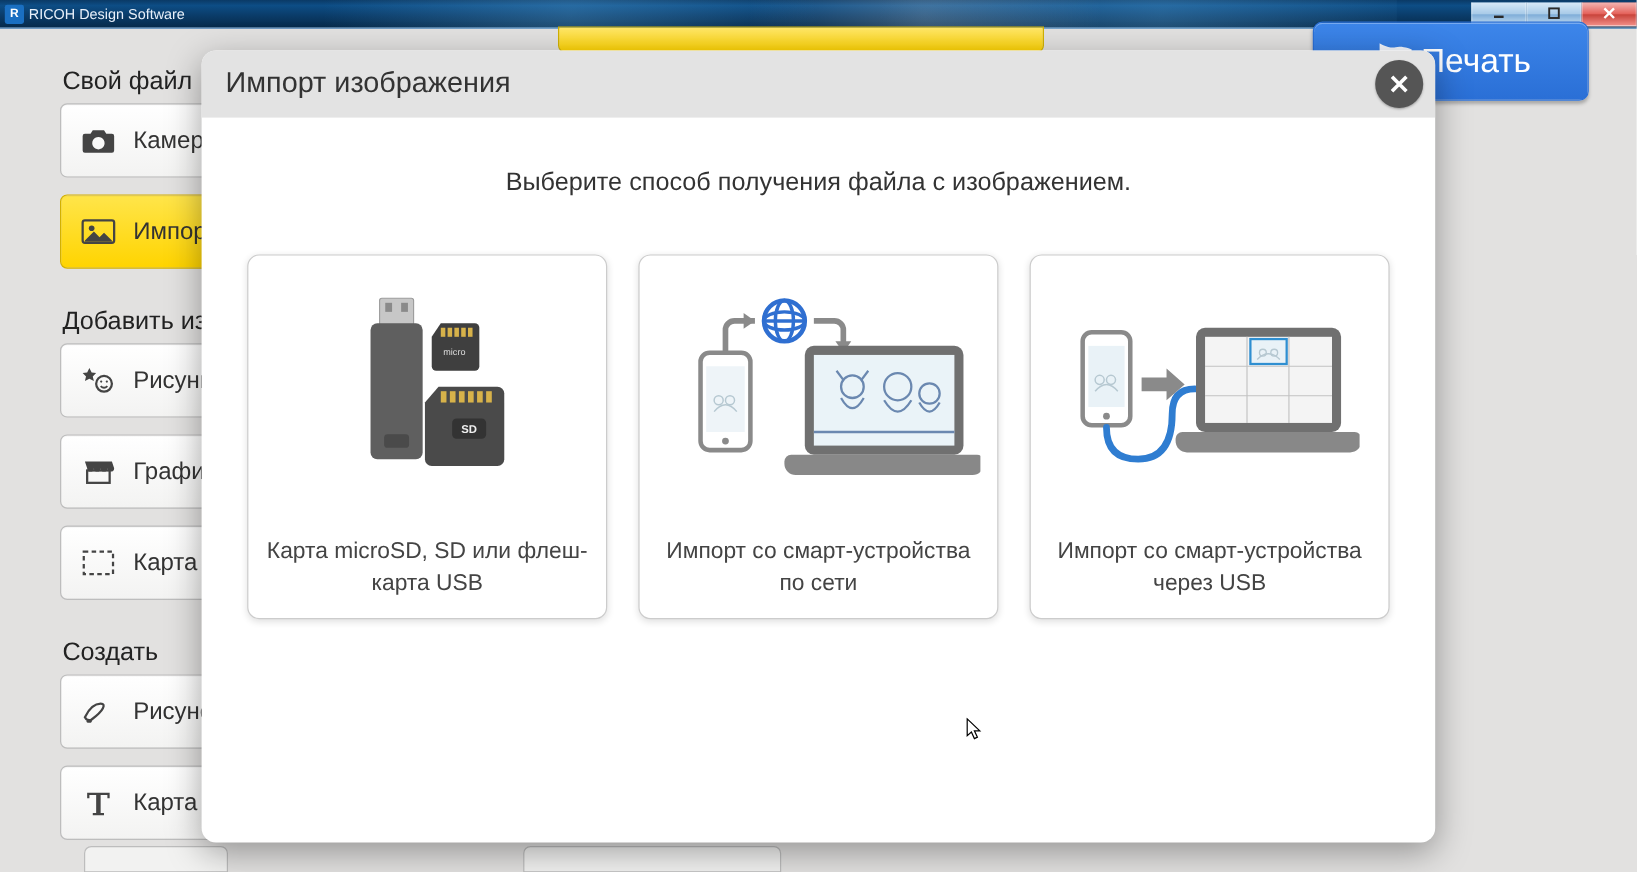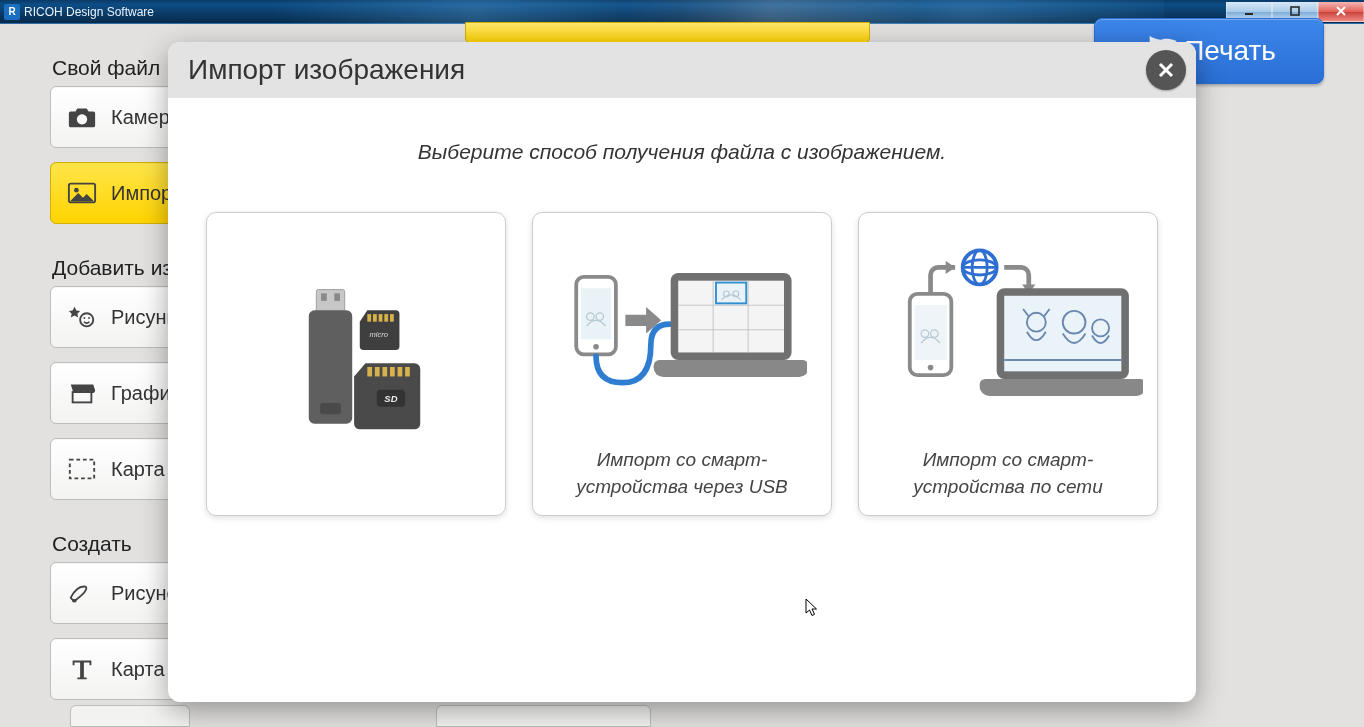--- a/index.html
+++ b/index.html
@@ -94,30 +94,30 @@
   
   .modal {
     position:absolute; left:168px; top:18px; width:1028px; height:660px;
     background:#fff; border-radius:12px;
     box-shadow: 0 8px 28px rgba(0,0,0,.35);
     overflow:hidden;
   }
   .modal-header {
     height:56px; background:#e3e3e3;
     display:flex; align-items:center; padding:0 20px;
-    font-size:28px; color:#333; position:relative;
+    font-size:24px; color:#333; position:relative;
   }
   .modal-close {
     position:absolute; right:10px; top:50%; transform:translateY(-50%);
     width:40px;height:40px;border-radius:50%;
     background:#555; display:flex;align-items:center;justify-content:center;
     box-shadow:0 1px 2px rgba(0,0,0,.3);
   }
   .modal-close svg { width:18px;height:18px;stroke:#fff;stroke-width:3;fill:none; }
-  .modal-body { padding:0 20px;font-style:italic; }
+  .modal-body { padding:0 20px; }
   .modal-instr {
     text-align:center; font-size:21px; color:#333;
     margin:42px 0 48px;
   }
   .cards {
     display:flex; gap:26px; justify-content:center;
   }
   .card {
     width:300px; height:304px;
     border:1px solid #ccc; border-radius:10px;
@@ -305,20 +305,63 @@
                   <rect x="120" y="90" width="5" height="10"></rect>
                   <rect x="128" y="90" width="5" height="10"></rect>
                   <rect x="136" y="90" width="5" height="10"></rect>
                   <rect x="144" y="90" width="5" height="10"></rect>
                   <rect x="152" y="90" width="5" height="10"></rect>
                 </g>
               <rect x="122" y="114" width="30" height="18" rx="4" fill="#333"></rect>
               <text x="137" y="127" font-size="10" fill="#eee" font-weight="bold" text-anchor="middle">SD</text>
             </svg>
           </div>
+          <div class="caption">Карта microSD, SD или флеш-карта USB</div>
+        </div>
+
+        <div class="card">
+          <div class="illus">
+            <svg viewBox="0 0 280 180" width="270" height="170">
+
+              <circle cx="110" cy="28" r="18" fill="#fff" stroke="#2f6fd1" stroke-width="4"></circle>
+              <ellipse cx="110" cy="28" rx="18" ry="8" fill="none" stroke="#2f6fd1" stroke-width="3"></ellipse>
+              <ellipse cx="110" cy="28" rx="8" ry="18" fill="none" stroke="#2f6fd1" stroke-width="3"></ellipse>
+              <line x1="92" y1="28" x2="128" y2="28" stroke="#2f6fd1" stroke-width="3"></line>
+
+              <path d="M58 56 v-20 a8 8 0 0 1 8-8 h18" fill="none" stroke="#8a8a8a" stroke-width="5"></path>
+              <path d="M84 28 l-10 -7 v14 Z" fill="#8a8a8a"></path>
+              <path d="M136 28 h18 a8 8 0 0 1 8 8 v20" fill="none" stroke="#8a8a8a" stroke-width="5"></path>
+              <path d="M162 56 l-7 -10 h14 Z" fill="#8a8a8a"></path>
+
+              <rect x="36" y="56" width="44" height="86" rx="8" fill="#fff" stroke="#8a8a8a" stroke-width="4"></rect>
+              <rect x="41" y="68" width="34" height="58" fill="#eef4f8"></rect>
+              <circle cx="58" cy="134" r="3" fill="#8a8a8a"></circle>
+              <g stroke="#b6c8d1" stroke-width="1.3" fill="none">
+                <circle cx="52" cy="98" r="4"></circle>
+                  <circle cx="62" cy="98" r="4"></circle>
+                <path d="M48 108 q5 -6 10 -6 q5 0 10 6"></path>
+              </g>
+
+              <rect x="128" y="50" width="140" height="96" rx="8" fill="#707070"></rect>
+              <rect x="136" y="58" width="124" height="80" fill="#eaf3f8"></rect>
+
+              <g stroke="#6b88b0" stroke-width="2" fill="none">
+                <circle cx="170" cy="86" r="10"></circle>
+                  <path d="M160 96 q10 18 20 0"></path>
+                <path d="M162 80 l-6 -8 M178 80 l6 -8"></path>
+                <circle cx="210" cy="86" r="12"></circle>
+                  <path d="M198 98 q12 20 24 0"></path>
+                <circle cx="238" cy="92" r="9"></circle>
+                  <path d="M229 100 q9 16 18 0"></path>
+                <line x1="136" y1="126" x2="260" y2="126"></line>
+              </g>
+              <path d="M116 146 h164 a6 6 0 0 1 6 6 v2 a10 10 0 0 1 -10 10 H120 a10 10 0 0 1 -10 -10 v-2 a6 6 0 0 1 6 -6 Z" fill="#888"></path>
+            </svg>
+          </div>
+          <div class="caption">Импорт со смарт-устройства по сети</div>
         </div>
 
         <div class="card">
           <div class="illus">
             <svg viewBox="0 0 260 180" width="250" height="170">
 
               <rect x="18" y="38" width="42" height="82" rx="8" fill="#fff" stroke="#8a8a8a" stroke-width="4"></rect>
               <rect x="23" y="50" width="32" height="54" fill="#e9f2f7"></rect>
               <circle cx="39" cy="112" r="3" fill="#8a8a8a"></circle>
               <g stroke="#b6c8d1" stroke-width="1.3" fill="none">
@@ -344,62 +387,20 @@
                 <circle cx="177" cy="56" r="3"></circle>
                   <circle cx="187" cy="56" r="3"></circle>
                 <path d="M172 62 q5 -5 10 -5 q5 0 10 5"></path>
               </g>
               <path d="M106 126 h152 a6 6 0 0 1 6 6 v2 a10 10 0 0 1 -10 10 H110 a10 10 0 0 1 -10 -10 v-2 a6 6 0 0 1 6 -6 Z" fill="#888"></path>
             </svg>
           </div>
           <div class="caption">Импорт со смарт-устройства через USB</div>
         </div>
 
-        <div class="card">
-          <div class="illus">
-            <svg viewBox="0 0 280 180" width="270" height="170">
-
-              <circle cx="110" cy="28" r="18" fill="#fff" stroke="#2f6fd1" stroke-width="4"></circle>
-              <ellipse cx="110" cy="28" rx="18" ry="8" fill="none" stroke="#2f6fd1" stroke-width="3"></ellipse>
-              <ellipse cx="110" cy="28" rx="8" ry="18" fill="none" stroke="#2f6fd1" stroke-width="3"></ellipse>
-              <line x1="92" y1="28" x2="128" y2="28" stroke="#2f6fd1" stroke-width="3"></line>
-
-              <path d="M58 56 v-20 a8 8 0 0 1 8-8 h18" fill="none" stroke="#8a8a8a" stroke-width="5"></path>
-              <path d="M84 28 l-10 -7 v14 Z" fill="#8a8a8a"></path>
-              <path d="M136 28 h18 a8 8 0 0 1 8 8 v20" fill="none" stroke="#8a8a8a" stroke-width="5"></path>
-              <path d="M162 56 l-7 -10 h14 Z" fill="#8a8a8a"></path>
-
-              <rect x="36" y="56" width="44" height="86" rx="8" fill="#fff" stroke="#8a8a8a" stroke-width="4"></rect>
-              <rect x="41" y="68" width="34" height="58" fill="#eef4f8"></rect>
-              <circle cx="58" cy="134" r="3" fill="#8a8a8a"></circle>
-              <g stroke="#b6c8d1" stroke-width="1.3" fill="none">
-                <circle cx="52" cy="98" r="4"></circle>
-                  <circle cx="62" cy="98" r="4"></circle>
-                <path d="M48 108 q5 -6 10 -6 q5 0 10 6"></path>
-              </g>
-
-              <rect x="128" y="50" width="140" height="96" rx="8" fill="#707070"></rect>
-              <rect x="136" y="58" width="124" height="80" fill="#eaf3f8"></rect>
-
-              <g stroke="#6b88b0" stroke-width="2" fill="none">
-                <circle cx="170" cy="86" r="10"></circle>
-                  <path d="M160 96 q10 18 20 0"></path>
-                <path d="M162 80 l-6 -8 M178 80 l6 -8"></path>
-                <circle cx="210" cy="86" r="12"></circle>
-                  <path d="M198 98 q12 20 24 0"></path>
-                <circle cx="238" cy="92" r="9"></circle>
-                  <path d="M229 100 q9 16 18 0"></path>
-                <line x1="136" y1="126" x2="260" y2="126"></line>
-              </g>
-              <path d="M116 146 h164 a6 6 0 0 1 6 6 v2 a10 10 0 0 1 -10 10 H120 a10 10 0 0 1 -10 -10 v-2 a6 6 0 0 1 6 -6 Z" fill="#888"></path>
-            </svg>
-          </div>
-          <div class="caption">Импорт со смарт-устройства по сети</div>
-        </div>
-
       </div>
     </div>
 
     <svg class="cursor" viewBox="0 0 14 20">
       <path d="M1 1 l0 14 l3.5 -3 l2.5 5.5 l2.5 -1.2 l-2.5 -5.3 l4.5 0 Z" fill="#fff" stroke="#000" stroke-width="1"></path>
     </svg>
   </div>
 
 </div>
 

